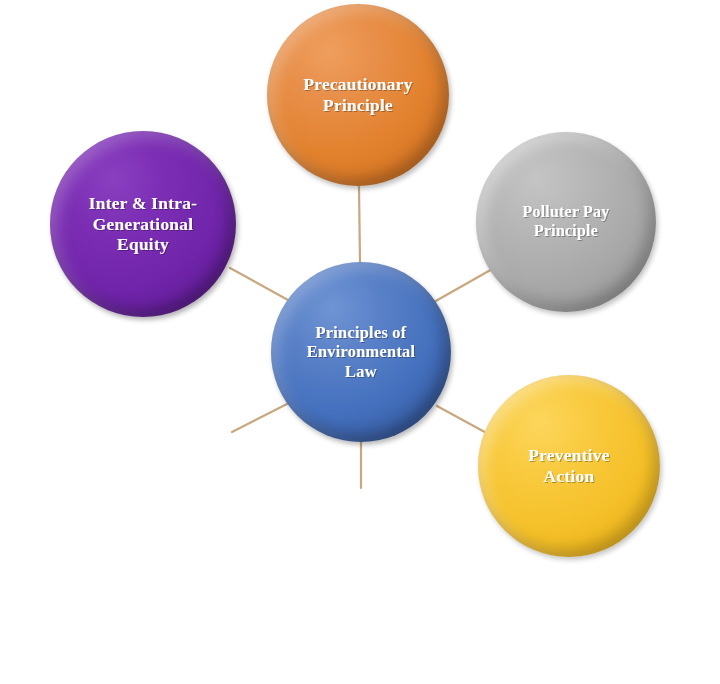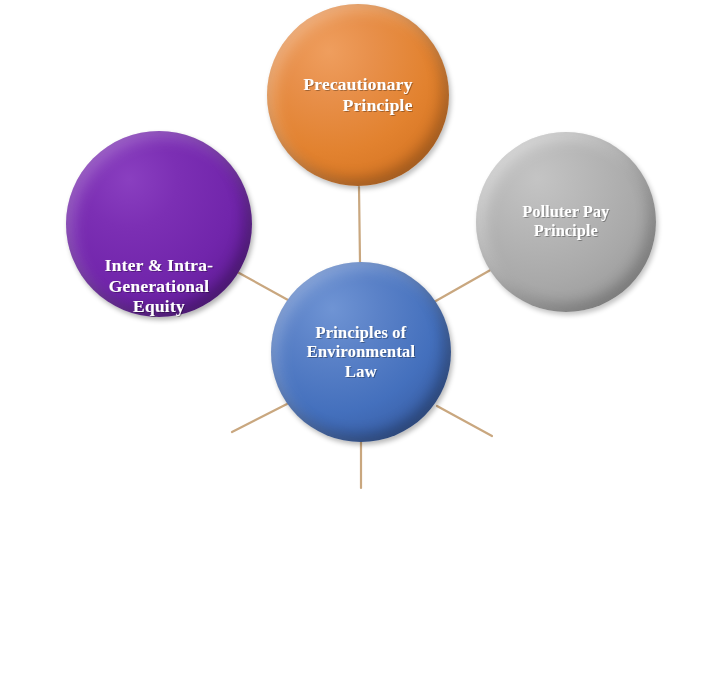--- a/index.html
+++ b/index.html
@@ -65,21 +65,21 @@
   #node-precautionary {
     left: 267px; top: 4px;
     width: 182px; height: 182px;
     background:
       radial-gradient(circle at 34% 26%, #ef9e5e 0%, #e8904b 24%, #e2822f 56%, #d2711f 88%, #c56616 100%);
     box-shadow:
       inset -6px -7px 14px rgba(0,0,0,0.26),
       inset 6px 6px 16px rgba(255,255,255,0.30),
       2px 3px 5px rgba(0,0,0,0.26);
   }
-  #node-precautionary .label { font-size: 17.5px; text-align: right; }
+  #node-precautionary .label { font-size: 17.5px; }
 
   
   #node-polluter {
     left: 476px; top: 132px;
     width: 180px; height: 180px;
     background:
       radial-gradient(circle at 34% 26%, #c4c4c4 0%, #b8b8b8 26%, #a9a9a9 58%, #969696 88%, #8e8e8e 100%);
     box-shadow:
       inset -6px -7px 14px rgba(0,0,0,0.24),
       inset 6px 6px 16px rgba(255,255,255,0.45),
@@ -121,29 +121,28 @@
       radial-gradient(circle at 34% 26%, #9ec46a 0%, #8fba57 26%, #7fae45 58%, #6e9c35 88%, #66942e 100%);
     box-shadow:
       inset -6px -7px 14px rgba(0,0,0,0.26),
       inset 6px 6px 16px rgba(255,255,255,0.32),
       2px 3px 5px rgba(0,0,0,0.26);
   }
   #node-sustainable .label { font-size: 17.5px; }
 
   
   #node-equity {
-    left: 66px; top: 131px;
+    left: 50px; top: 131px;
     width: 186px; height: 186px;
     background:
       radial-gradient(circle at 34% 26%, #8a3fc0 0%, #7c2fb4 26%, #7125ab 58%, #5f1b94 88%, #571587 100%);
     box-shadow:
       inset -6px -7px 14px rgba(0,0,0,0.30),
       inset 6px 6px 16px rgba(255,255,255,0.26),
       2px 3px 5px rgba(0,0,0,0.30);
-    align-items: flex-end;
   }
   #node-equity .label { font-size: 17.5px; }
 </style>
 </head>
 <body>
 
 <div id="canvas">
 
   <svg id="connectors" viewBox="0 0 720 684" width="720" height="684" aria-hidden="true">
 
@@ -161,20 +160,23 @@
   </svg>
 
   <div class="node" id="node-precautionary">
     <span class="label">Precautionary<br>Principle</span>
   </div>
 
   <div class="node" id="node-polluter">
     <span class="label">Polluter Pay<br>Principle</span>
   </div>
 
+  <div class="node" id="node-preventive">
+    <span class="label">Preventive<br>Action</span>
+  </div>
 
 
 
   <div class="node" id="node-equity">
     <span class="label">Inter &amp; Intra-<br>Generational<br>Equity</span>
   </div>
 
   <div class="node" id="node-center">
     <span class="label">Principles of<br>Environmental<br>Law</span>
   </div>

